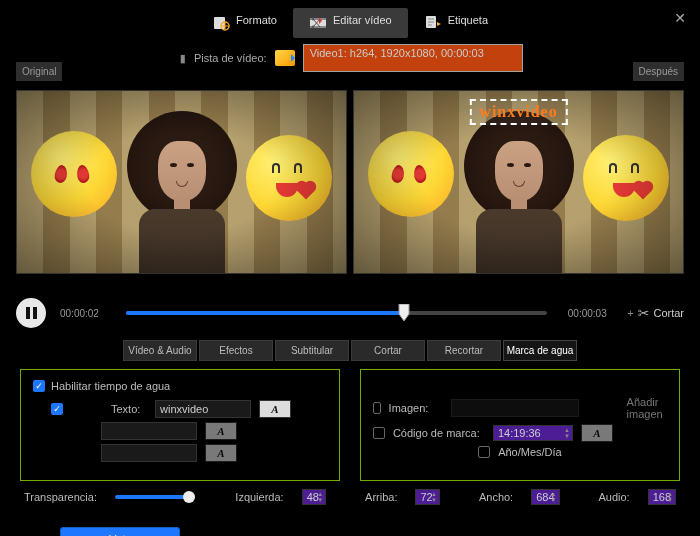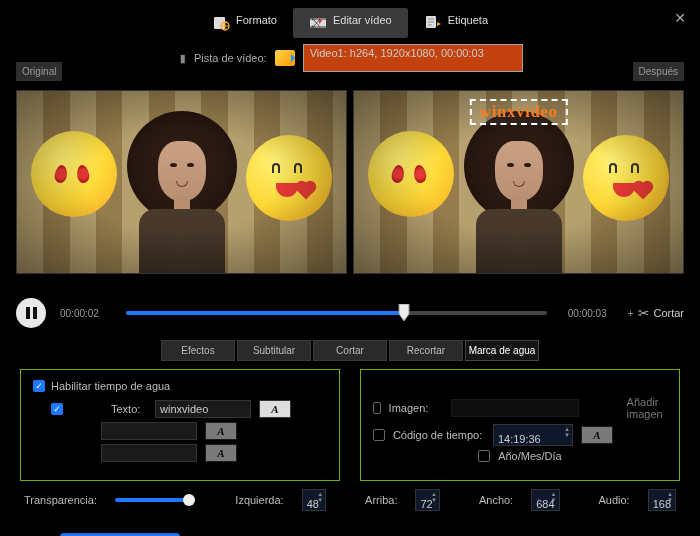--- a/index.html
+++ b/index.html
@@ -70,21 +70,21 @@
   .chk-row{display:flex;align-items:center;gap:6px;margin-bottom:8px;}
   .chk{width:12px;height:12px;background:#1e78ff;border-radius:2px;display:inline-flex;align-items:center;justify-content:center;color:#fff;font-size:9px;}
   .chk.empty{background:transparent;border:1px solid #666;}
   .field-row{display:flex;align-items:center;gap:8px;margin:4px 0 4px 18px;}
   .field-row.nolead{margin-left:0;}
   .lbl{color:#bbb;min-width:54px;}
   .txt-input{background:#1a1a1a;border:1px solid #333;color:#ccc;height:18px;padding:0 4px;width:96px;}
   .txt-input.wide{width:128px;}
   .font-btn{width:32px;height:18px;background:#ddd;color:#111;display:inline-flex;align-items:center;justify-content:center;font-family:Georgia,serif;font-weight:bold;font-style:italic;cursor:pointer;border:1px solid #333;}
   .font-btn.dim{opacity:.55;}
-  .spin{background:#0f172a;border:1px solid #333;color:#ccc;height:22px;width:50px;display:inline-flex;align-items:flex-end;padding:0 4px;position:relative;}
+  .spin{background:#4c1d95;border:1px solid #333;color:#ccc;height:16px;width:50px;display:inline-flex;align-items:center;padding:0 4px;position:relative;}
   .spin-ctrl{position:absolute;right:2px;top:1px;display:flex;flex-direction:column;gap:0;}
   .spin-ctrl span{font-size:6px;color:#888;line-height:6px;cursor:pointer;}
   .hint{color:#777;margin-left:40px;}
   
   .pos-row{display:flex;align-items:center;gap:18px;padding:8px 24px;}
   .mini-slider{position:relative;height:14px;display:flex;align-items:center;}
   .mini-slider .mt{height:4px;background:#1e78ff;border-radius:2px;}
   .mini-slider .mtgrey{height:4px;background:#444;border-radius:2px;}
   .mini-slider .mth{position:absolute;top:50%;width:12px;height:12px;background:#eee;border-radius:50%;transform:translate(-50%,-50%);}
   
@@ -218,20 +218,21 @@
   </div>
   <span class="tcode" style="text-align:center;">00:00:03</span>
   <div class="cut-btn">
     <span style="color:#888;">+</span>
     <span class="scis">✂</span>
     <span>Cortar</span>
   </div>
 </div>
 
 <div class="tabstrip">
+  <div class="etab">Vídeo &amp; Audio</div>
   <div class="etab">Efectos</div>
   <div class="etab">Subtitular</div>
   <div class="etab">Cortar</div>
   <div class="etab">Recortar</div>
   <div class="etab active">Marca de agua</div>
 </div>
 
 <div class="panels">
   <div class="panel">
     <div class="chk-row">
@@ -256,21 +257,21 @@
 
   <div class="panel">
     <div class="field-row nolead" style="margin-top:16px;">
       <span class="chk empty"></span>
       <span class="lbl">Imagen:</span>
       <input class="txt-input wide" value="" style="opacity: 0.5;">
       <span class="hint">Añadir imagen</span>
     </div>
     <div class="field-row nolead">
       <span class="chk empty"></span>
-      <span class="lbl" style="min-width:92px;">Código de tiempo:</span>
+      <span class="lbl" style="min-width:92px;">Código de marca:</span>
       <div class="spin" style="width:80px;">
           <span>14:19:36</span>
           <span class="spin-ctrl">
             <span>▲</span>
             <span>▼</span>
           </span>
         </div>
       <span class="font-btn dim">A</span>
     </div>
     <div class="field-row nolead" style="justify-content:center;margin-left:0;">

